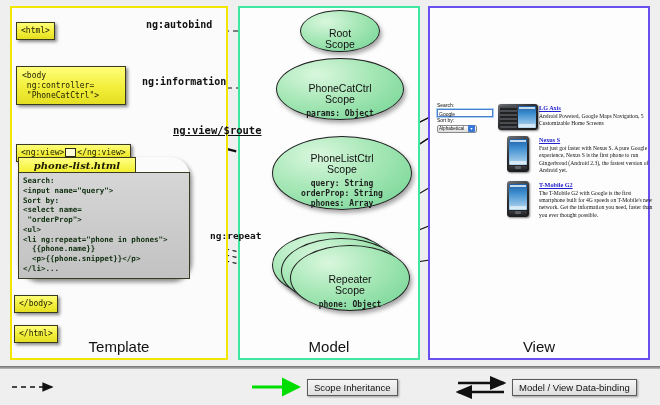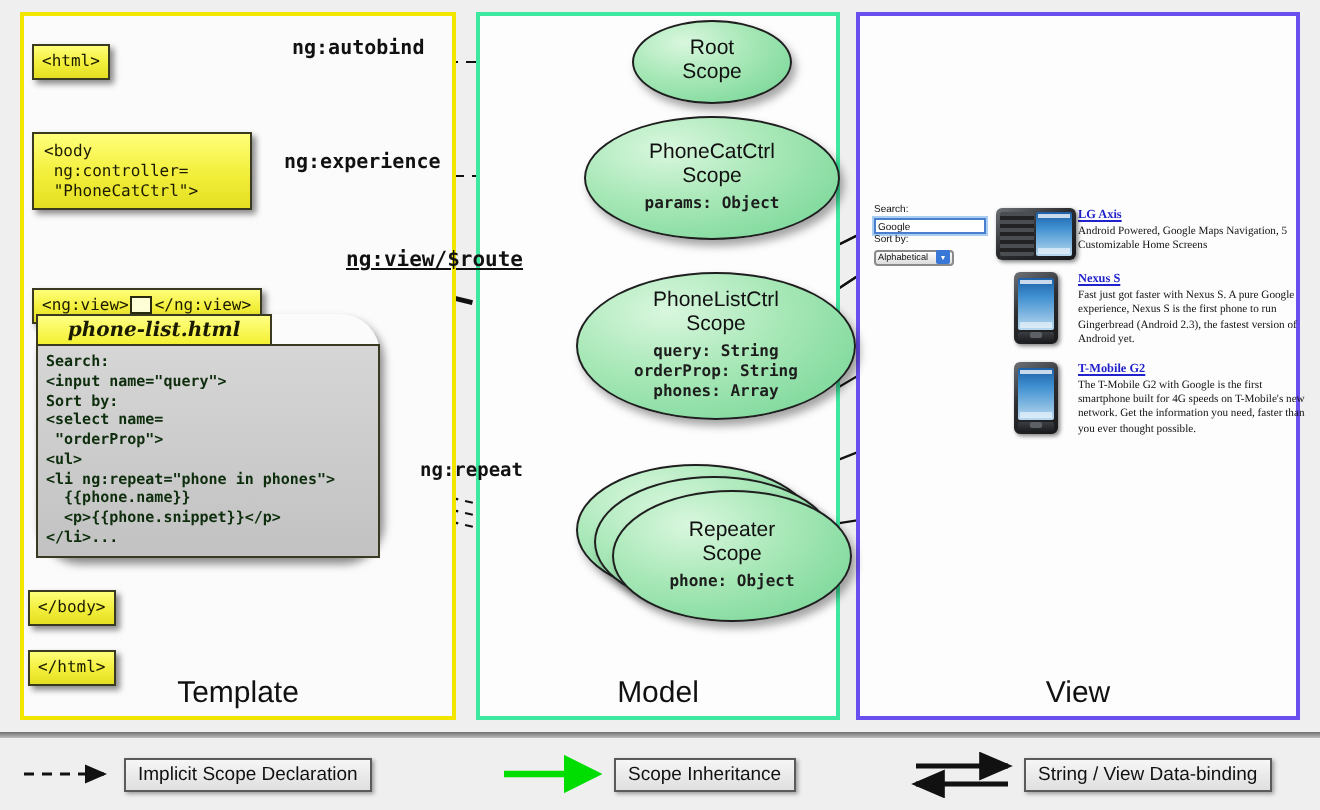--- a/index.html
+++ b/index.html
@@ -53,22 +53,22 @@
     border:1px solid #3a3a20;padding:3px 4px 4px;
     font-family:"DejaVu Sans Mono",monospace;font-size:7.5px;
     line-height:1.3;color:#0d2d0d;white-space:pre;font-weight:bold;}
 
   
   .scope{
     position:absolute;border-radius:50%;
     background:radial-gradient(ellipse at 32% 26%, #d9f7de 0%, #a9e8b8 42%, #6fd392 100%);
     border:1.6px solid #1f1f1f;
     box-shadow:2px 3px 4px rgba(0,0,0,.35);
-    display:flex;flex-direction:column;align-items:center;justify-content:center;
-    text-align:center;color:#111;box-sizing:border-box;margin-left:16px;
+    display:flex;flex-direction:column;align-items:center;justify-content:flex-end;
+    text-align:center;color:#111;box-sizing:border-box;
   }
   .scope .ttl{font-size:10.5px;line-height:1.12;font-family:"Liberation Sans",sans-serif;}
   .scope .props{margin-top:3px;font-family:"DejaVu Sans Mono",monospace;
     font-weight:bold;font-size:8px;line-height:1.25;color:#1d1d1d;}
   #s-root{left:300px;top:10px;width:80px;height:42px;}
   #s-cat {left:276px;top:58px;width:128px;height:62px;}
   #s-list{left:272px;top:136px;width:140px;height:74px;}
   #s-rep3{left:272px;top:232px;width:120px;height:66px;}
   #s-rep2{left:281px;top:238px;width:120px;height:66px;}
   #s-rep1{left:290px;top:245px;width:120px;height:66px;}
@@ -229,21 +229,21 @@
 &lt;select name=
  "orderProp"&gt;
 &lt;ul&gt;
 &lt;li ng:repeat="phone in phones"&gt;
   {{phone.name}}
   &lt;p&gt;{{phone.snippet}}&lt;/p&gt;
 &lt;/li&gt;...</div>
   </div>
 
   <div class="stxt" style="left:146px;top:19px;font-size:10px;">ng:autobind</div>
-  <div class="stxt" style="left:142px;top:76px;font-size:10px;">ng:experience</div>
+  <div class="stxt" style="left:142px;top:76px;font-size:10px;">ng:information</div>
   <div class="stxt" style="left:173px;top:124px;font-size:10.5px;text-decoration:underline;">ng:view/$route</div>
   <div class="stxt" style="left:210px;top:230px;font-size:9.5px;">ng:repeat</div>
 
   <div class="scope" id="s-root">
     <div class="ttl" style="white-space:pre-line">Root
 Scope</div>
   </div>
   <div class="scope" id="s-cat">
     <div class="ttl" style="white-space:pre-line">PhoneCatCtrl
 Scope</div>
@@ -338,18 +338,17 @@
         <path d="M12,21 L52,21" stroke="#111" stroke-width="1.6" stroke-dasharray="5,4" fill="none" marker-end="url(#lah)"></path>
       </g>
       <g>
         <path d="M252,21 L298,21" stroke="#00dd00" stroke-width="3.2" fill="none" marker-end="url(#lahg)"></path>
       </g>
       <g>
         <path d="M458,17 L504,17" stroke="#111" stroke-width="2.4" fill="none" marker-end="url(#lah)"></path>
         <path d="M504,26 L458,26" stroke="#111" stroke-width="2.4" fill="none" marker-end="url(#lah)"></path>
       </g>
     </svg>
-    <div class="lgbox" id="lg1">Implicit Scope Declaration</div>
     <div class="lgbox" id="lg2">Scope Inheritance</div>
-    <div class="lgbox" id="lg3">String / View Data-binding</div>
+    <div class="lgbox" id="lg3">Model / View Data-binding</div>
   </div>
 
 </div>
 
 </body></html>

